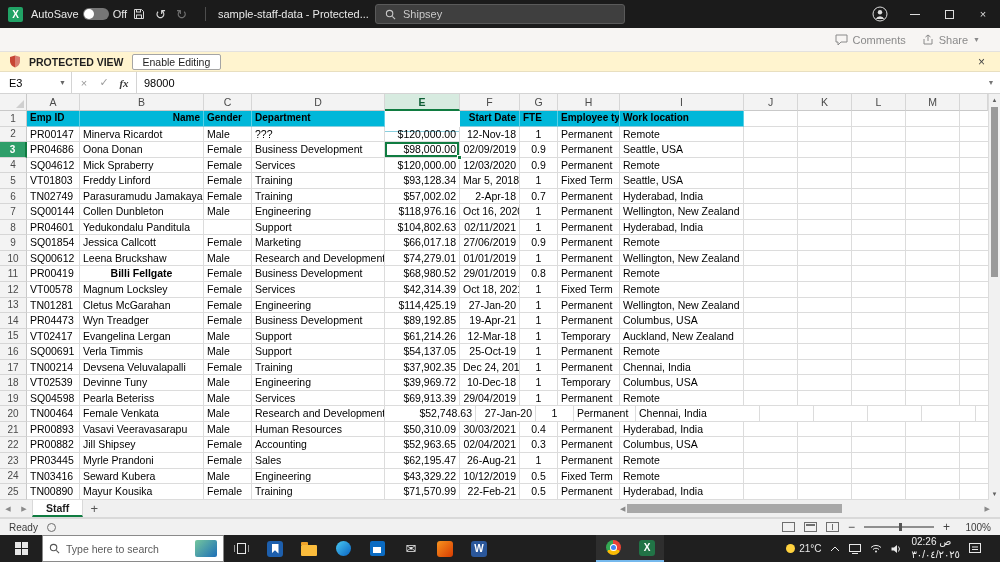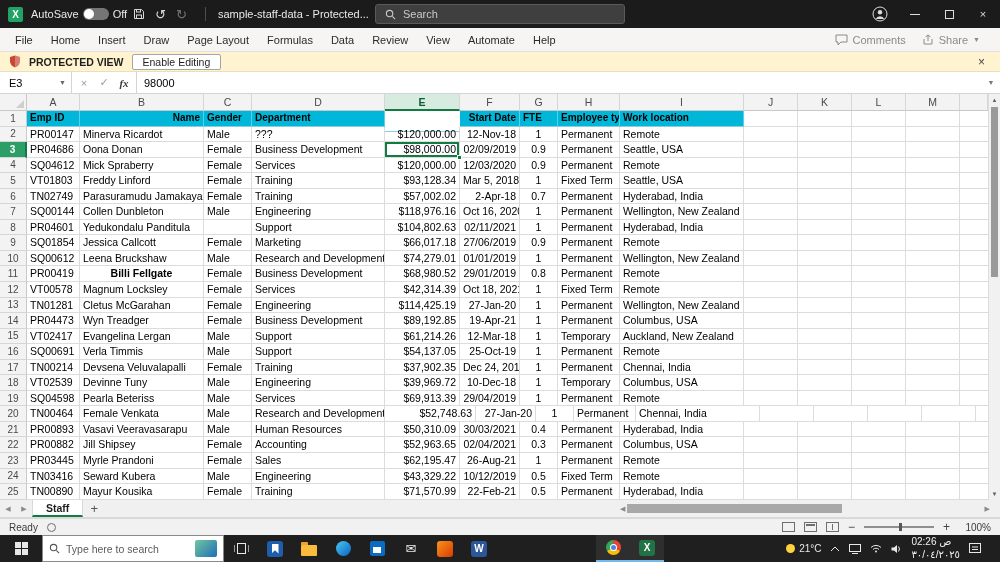--- a/index.html
+++ b/index.html
@@ -151,54 +151,41 @@
     <span class="saved">Saved to this PC</span>
     <span class="car">▼</span>
   </span>
   <span class="tsearch">
     <span>
         <svg width="11" height="11" viewBox="0 0 12 12">
           <circle cx="5" cy="5" r="3.5" fill="none" stroke="#c9c9c9" stroke-width="1.2"></circle>
           <line x1="8" y1="8" x2="11" y2="11" stroke="#c9c9c9" stroke-width="1.2"></line>
         </svg>
       </span>
-    <span>Search</span>
+    <span>Shipsey</span>
   </span>
   <span class="tb-right">
     <span class="avatar">
         <svg width="16" height="16" viewBox="0 0 16 16">
           <circle cx="8" cy="8" r="7" fill="none" stroke="#ddd"></circle>
           <circle cx="8" cy="6.3" r="2.2" fill="#ddd"></circle>
           <path d="M3.8 13a4.6 4.6 0 0 1 8.4 0z" fill="#ddd"></path>
         </svg>
       </span>
     <span class="wbtn">
         <span class="minline"></span>
       </span>
     <span class="wbtn">
         <span class="maxbox"></span>
       </span>
     <span class="wbtn">×</span>
   </span>
 </div>
 
 <div class="ribbon">
-  <span id="ribbon-tabs" style="display:flex">
-      <span class="rtab">File</span>
-      <span class="rtab">Home</span>
-      <span class="rtab">Insert</span>
-      <span class="rtab">Draw</span>
-      <span class="rtab">Page Layout</span>
-      <span class="rtab">Formulas</span>
-      <span class="rtab">Data</span>
-      <span class="rtab">Review</span>
-      <span class="rtab">View</span>
-      <span class="rtab">Automate</span>
-      <span class="rtab">Help</span>
-    </span>
   <span class="rt-right">
     <span class="rt-btn">
       <span>
           <svg width="13" height="12" viewBox="0 0 13 12">
             <path d="M1 1h11v7H6l-3 3V8H1z" fill="none" stroke="#8a8a8a"></path>
           </svg>
         </span>
       <span>Comments</span>
     </span>
     <span class="rt-btn">

